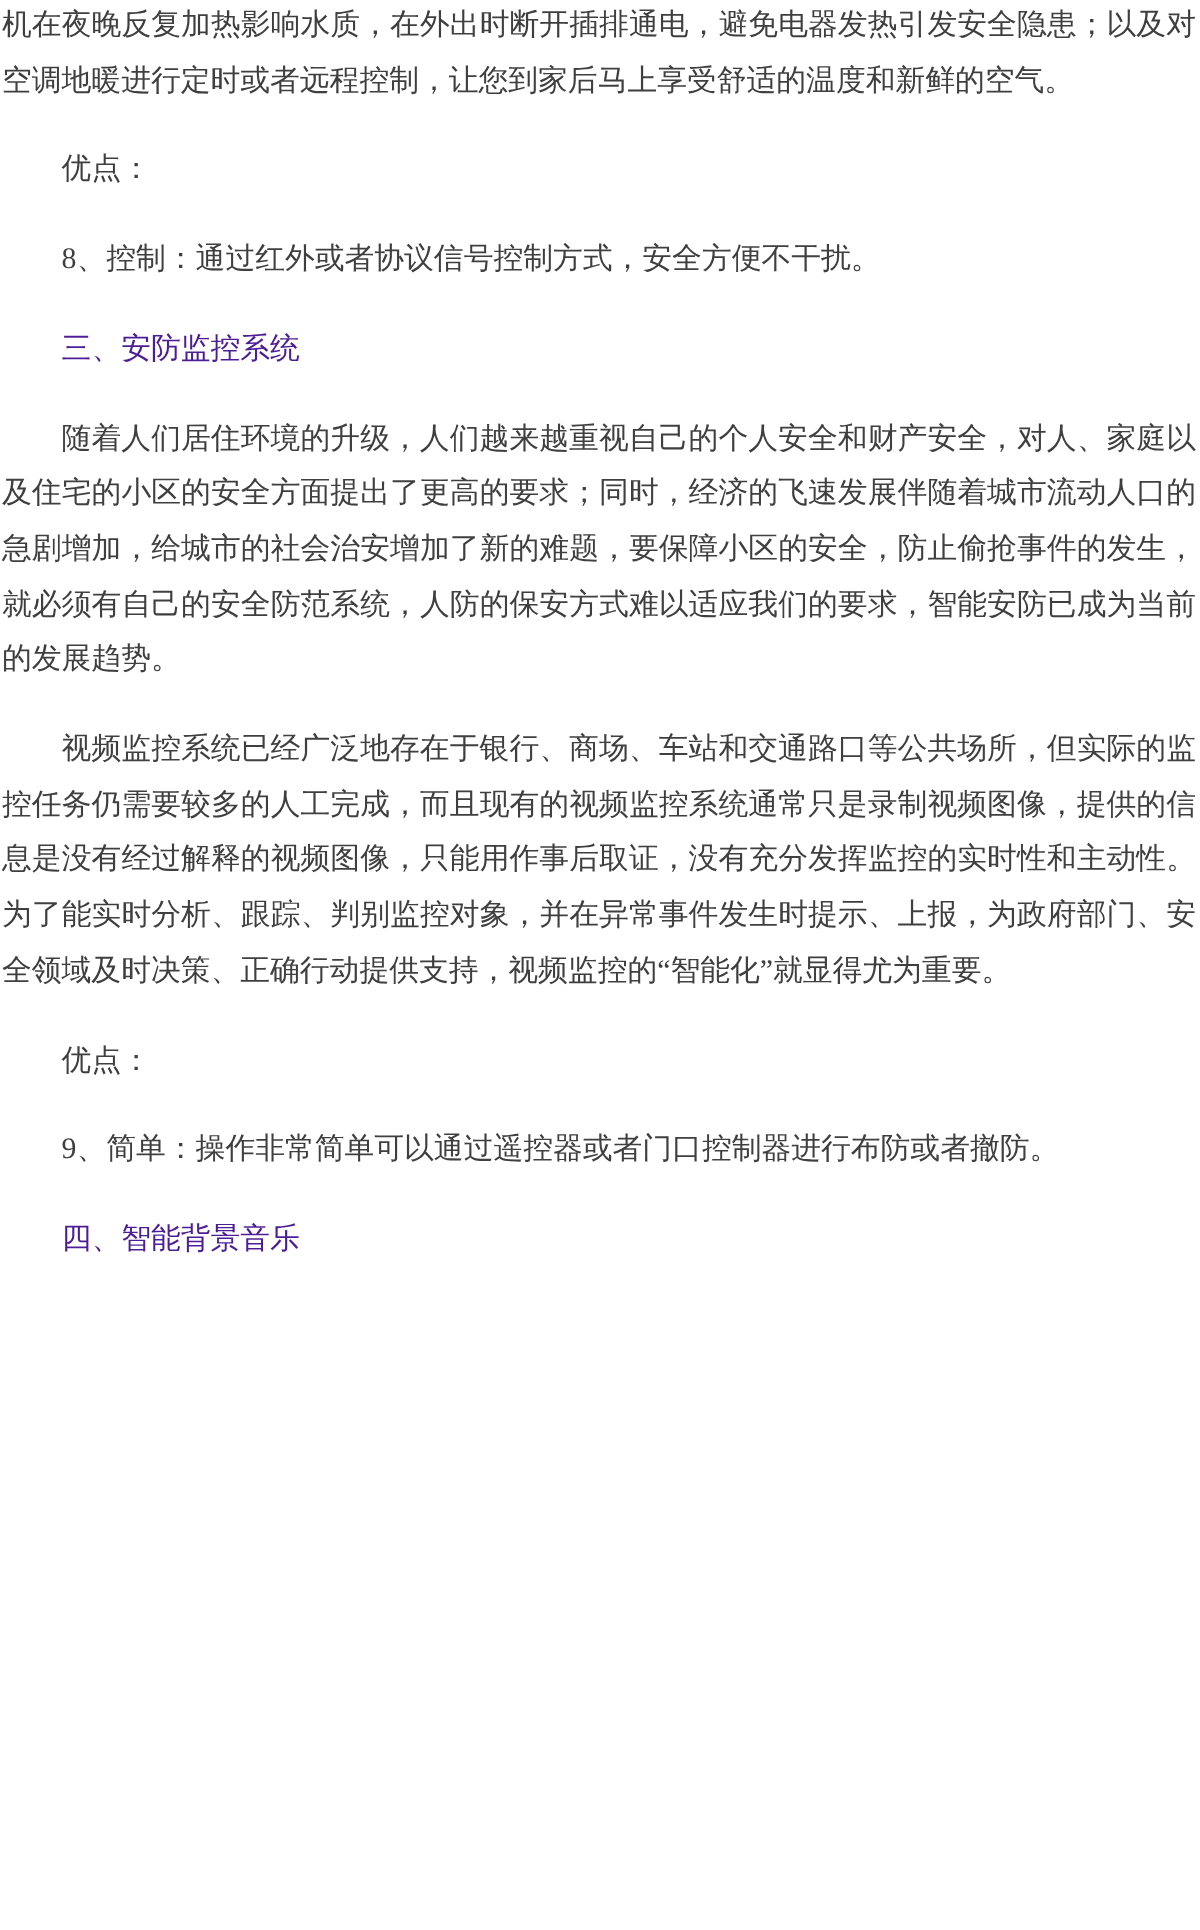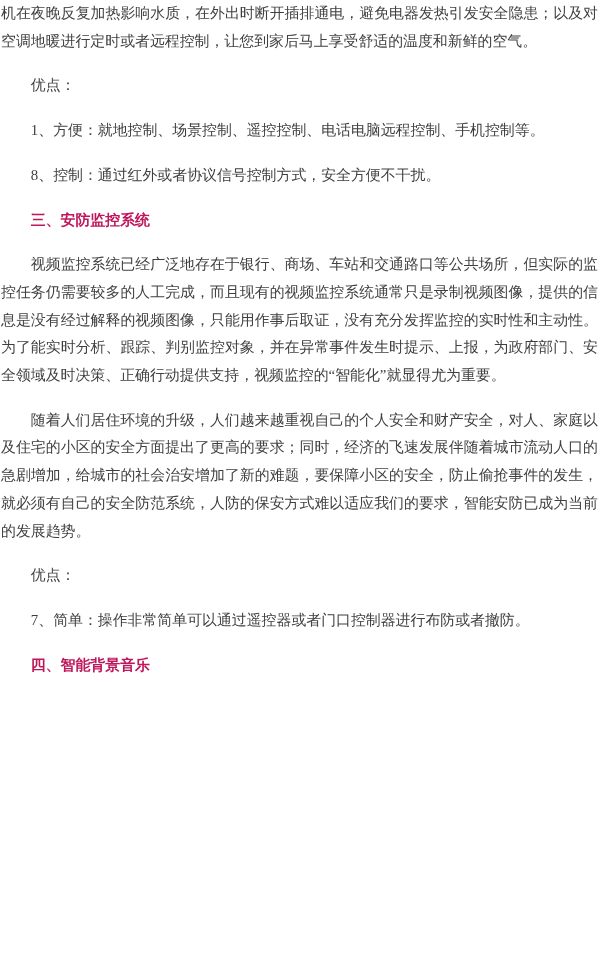--- a/index.html
+++ b/index.html
@@ -31,44 +31,43 @@
   }
   .para.continuation {
     margin-top: 0;
     text-indent: 0;
   }
   .heading {
     margin: 17px 0 0 0;
     font-size: 14.9px;
     line-height: 27.7px;
     text-indent: 2em;
-    font-weight: bold;
-    color: #be185d;
+    font-weight: normal;
+    color: #4c1d95;
   }
 </style>
 </head>
 <body>
 
 <main class="page">
   <p class="para continuation">机在夜晚反复加热影响水质，在外出时断开插排通电，避免电器发热引发安全隐患；以及对空调地暖进行定时或者远程控制，让您到家后马上享受舒适的温度和新鲜的空气。</p>
 
   <p class="para">优点：</p>
 
-  <p class="para">1、方便：就地控制、场景控制、遥控控制、电话电脑远程控制、手机控制等。</p>
 
   <p class="para">8、控制：通过红外或者协议信号控制方式，安全方便不干扰。</p>
 
 
 
   <h3 class="heading">三、安防监控系统</h3>
 
+  <p class="para">随着人们居住环境的升级，人们越来越重视自己的个人安全和财产安全，对人、家庭以及住宅的小区的安全方面提出了更高的要求；同时，经济的飞速发展伴随着城市流动人口的急剧增加，给城市的社会治安增加了新的难题，要保障小区的安全，防止偷抢事件的发生，就必须有自己的安全防范系统，人防的保安方式难以适应我们的要求，智能安防已成为当前的发展趋势。</p>
+
   <p class="para">视频监控系统已经广泛地存在于银行、商场、车站和交通路口等公共场所，但实际的监控任务仍需要较多的人工完成，而且现有的视频监控系统通常只是录制视频图像，提供的信息是没有经过解释的视频图像，只能用作事后取证，没有充分发挥监控的实时性和主动性。为了能实时分析、跟踪、判别监控对象，并在异常事件发生时提示、上报，为政府部门、安全领域及时决策、正确行动提供支持，视频监控的“智能化”就显得尤为重要。</p>
-
-  <p class="para">随着人们居住环境的升级，人们越来越重视自己的个人安全和财产安全，对人、家庭以及住宅的小区的安全方面提出了更高的要求；同时，经济的飞速发展伴随着城市流动人口的急剧增加，给城市的社会治安增加了新的难题，要保障小区的安全，防止偷抢事件的发生，就必须有自己的安全防范系统，人防的保安方式难以适应我们的要求，智能安防已成为当前的发展趋势。</p>
 
   <p class="para">优点：</p>
 
 
-  <p class="para">7、简单：操作非常简单可以通过遥控器或者门口控制器进行布防或者撤防。</p>
+  <p class="para">9、简单：操作非常简单可以通过遥控器或者门口控制器进行布防或者撤防。</p>
 
 
   <h3 class="heading">四、智能背景音乐</h3>
 </main>
 
 </body></html>

